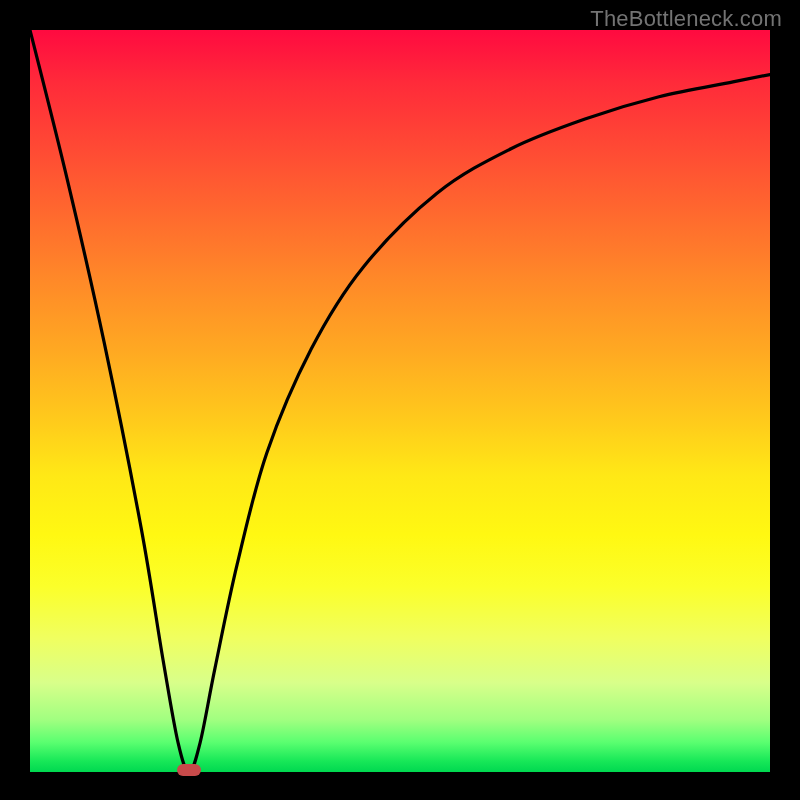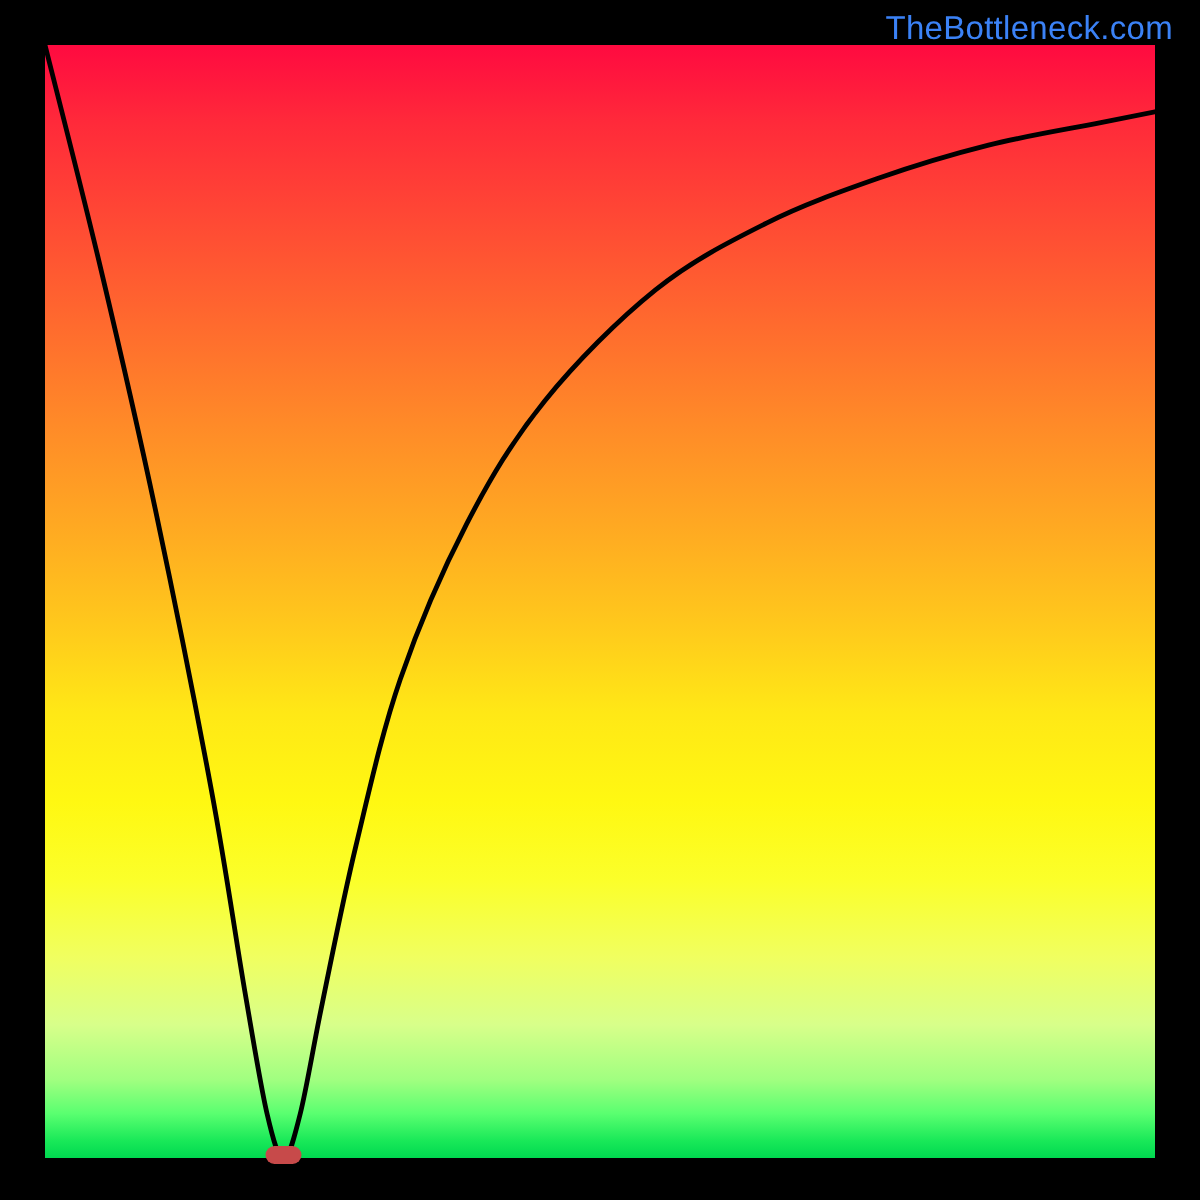--- a/index.html
+++ b/index.html
@@ -41,21 +41,21 @@
       #a0ff80 93%,
       #5aff70 96%,
       #18e858 98.5%,
       #00d850 100%
     );
   }
   .watermark {
     position: absolute;
     top: 6px;
     right: 18px;
-    color: #3b82f6;
+    color: #737373;
     font-size: 22px;
     letter-spacing: 0.2px;
     font-weight: 500;
     user-select: none;
   }
   svg.curve {
     position: absolute;
     left: 30px;
     top: 30px;
     width: 740px;

